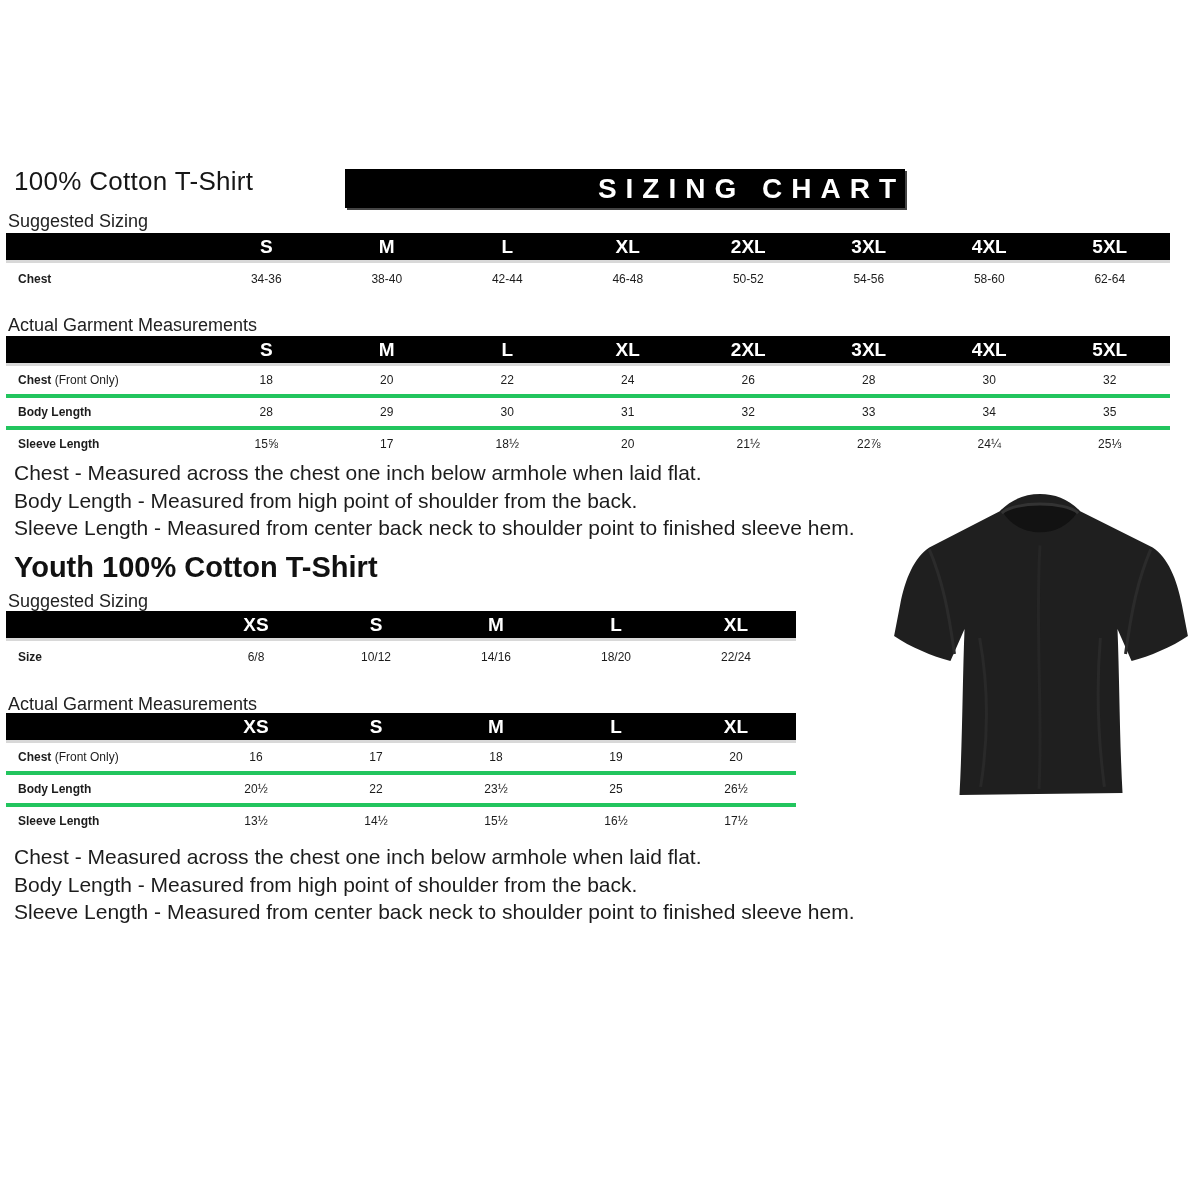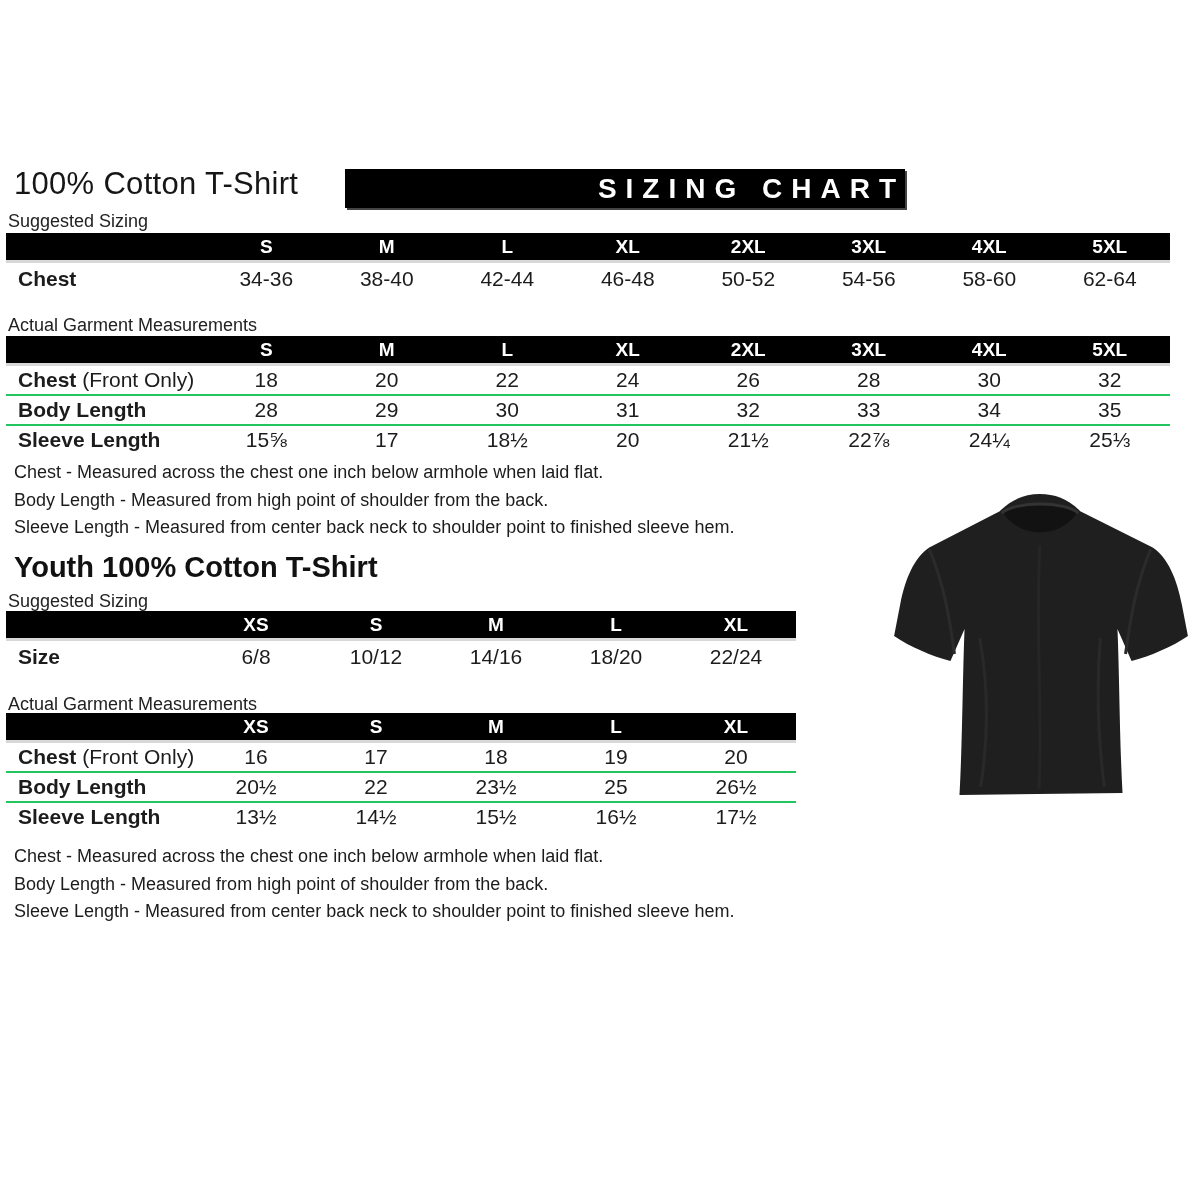--- a/index.html
+++ b/index.html
@@ -3,21 +3,21 @@
 <meta charset="utf-8">
 <style>
   html,body{margin:0;padding:0;}
   body{
     width:1200px;height:1200px;background:#ffffff;
     font-family:"Liberation Sans","DejaVu Sans",sans-serif;
     color:#1a1a1a;
   }
   .sheet{position:relative;width:1200px;height:1200px;background:#fff;overflow:hidden;}
 
-  .pg-title{position:absolute;left:14px;top:166px;margin:0;font-size:31px;font-weight:400;letter-spacing:.3px;color:#161616;}
+  .pg-title{position:absolute;left:14px;top:166px;margin:0;font-size:26px;font-weight:400;letter-spacing:.3px;color:#161616;}
   .banner{
     position:absolute;left:345px;top:169px;width:560px;height:39px;background:#000;
     color:#fff;display:flex;align-items:center;justify-content:flex-end;
     font-weight:700;font-size:28px;letter-spacing:9px;box-shadow:2px 2px 0 #444;
   }
   .sec-label{position:absolute;left:8px;font-size:18px;color:#222;text-align:center;}
   .lbl-sug1{top:211px;}
   .lbl-act1{top:315px;}
   .lbl-sug2{top:591px;}
   .lbl-act2{top:694px;}
@@ -27,29 +27,29 @@
   .tbl-youth{width:790px;}
   .t1{top:233px;}
   .t2{top:336px;}
   .t3{top:611px;}
   .t4{top:713px;}
 
   .hdr{
     display:flex;align-items:center;height:27px;background:#000;color:#fff;
     font-weight:700;font-size:19px;border-bottom:3px solid #d8d8d8;
   }
-  .drow{display:flex;align-items:center;height:31px;font-size:21px;color:#1c1c1c;}
+  .drow{display:flex;align-items:center;height:31px;font-size:12px;color:#1c1c1c;}
   .drow.thin{height:28px;}
-  .sep{border-top:2px solid #22c55e;}
+  .sep{border-top:4px solid #22c55e;}
   .lblcell{flex:0 0 200px;padding-left:12px;box-sizing:border-box;text-align:left;font-weight:700;white-space:nowrap;}
   .tbl-youth .lblcell{flex:0 0 190px;}
   .lblcell .sfx{font-weight:400;}
   .c{flex:1;text-align:center;}
 
-  .notes{position:absolute;left:14px;font-size:18px;line-height:27.5px;color:#1c1c1c;}
+  .notes{position:absolute;left:14px;font-size:21px;line-height:27.5px;color:#1c1c1c;}
   .notes1{top:459px;}
   .notes2{top:843px;}
 
   .youth-title{position:absolute;left:8px;top:545px;margin:6px;font-size:29px;font-weight:700;color:#111;}
 
   .tshirt{position:absolute;left:888px;top:487px;width:304px;height:322px;}
 </style>
 </head>
 <body>
 

